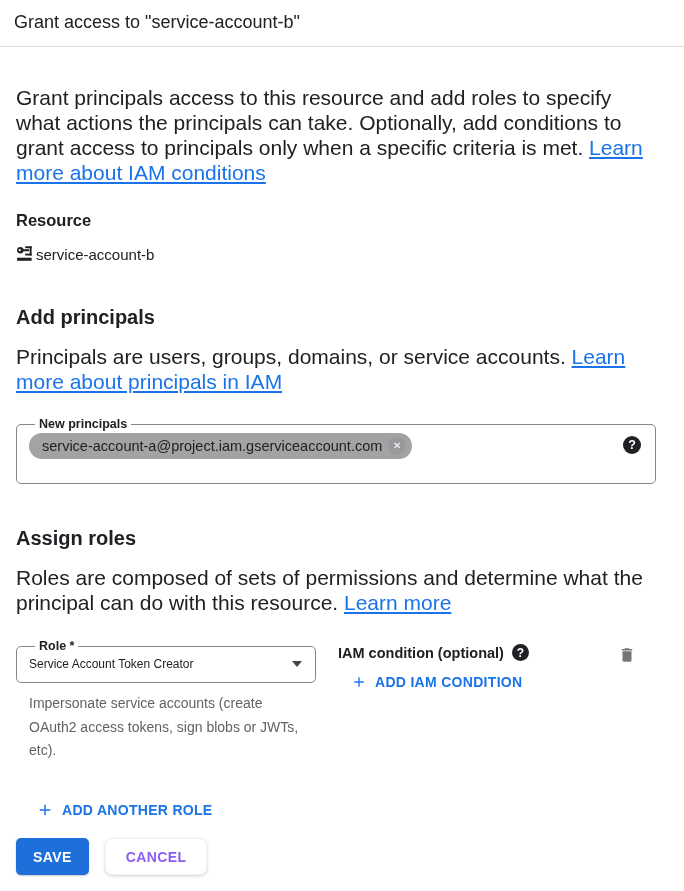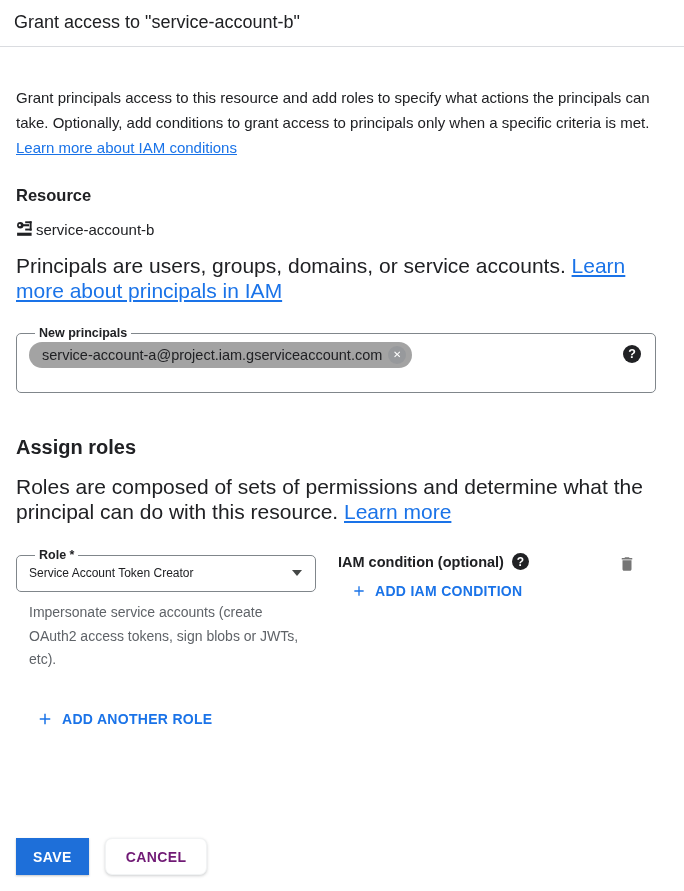--- a/index.html
+++ b/index.html
@@ -17,21 +17,21 @@
     font-size: 18px;
     font-weight: 400;
     color: #202124;
     border-bottom: 1px solid #dadce0;
   }
   .content {
     padding: 0 28px 0 16px;
   }
   .intro {
     margin-top: 38px;
-    font-size: 15px;
+    font-size: 21px;
     line-height: 25px;
     color: #202124;
     max-width: 642px;
   }
   a.inline-link {
     color: #1a73e8;
     text-decoration: underline;
     cursor: pointer;
   }
   .section-heading-sm {
@@ -194,37 +194,37 @@
   .actions {
     position: absolute;
     left: 16px;
     top: 838px;
     display: flex;
     gap: 16px;
     align-items: center;
   }
   .btn {
     height: 37px;
-    border-radius: 0;
+    border-radius: 5px;
     font-size: 14px;
     font-weight: 700;
     letter-spacing: 0.4px;
     font-family: inherit;
     cursor: pointer;
     padding: 0 17px;
   }
   .btn-primary {
     background: #1e6fd9;
     color: #fff;
     border: none;
     box-shadow: 0 1px 2px rgba(60,64,67,0.3);
   }
   .btn-secondary {
     background: #fff;
-    color: #701a75;
+    color: #8b5cf6;
     border: 1px solid #f1f3f4;
     box-shadow: 0 1px 3px rgba(60,64,67,0.25);
     border-radius: 7px;
     padding: 0 20px;
   }
   .icon-svg { display: block; }
 </style>
 </head>
 <body>
 
@@ -244,20 +244,21 @@
         <rect x="9.2" y="8.6" width="6.4" height="1.9" fill="#202124"></rect>
         <rect x="6.6" y="4.2" width="6.5" height="2.1" fill="#202124"></rect>
         <circle cx="4.3" cy="5.2" r="3.2" fill="#202124"></circle>
         <circle cx="3.8" cy="5.2" r="1.1" fill="#ffffff"></circle>
         <rect x="1.1" y="12.7" width="14.5" height="3.1" fill="#202124"></rect>
       </svg>
     </span>
     <span>service-account-b</span>
   </div>
 
+  <h2 class="section-heading-lg">Add principals</h2>
 
   <p class="section-desc"><span>Principals are users, groups, domains, or service accounts. </span><a class="inline-link">Learn more about principals in IAM</a></p>
 
   <fieldset class="outlined-field principals-fieldset">
     <legend>New principals</legend>
     <div class="principals-inner">
       <span class="chip">
         <span>service-account-a@project.iam.gserviceaccount.com</span>
         <span class="chip-remove">✕</span>
       </span>

